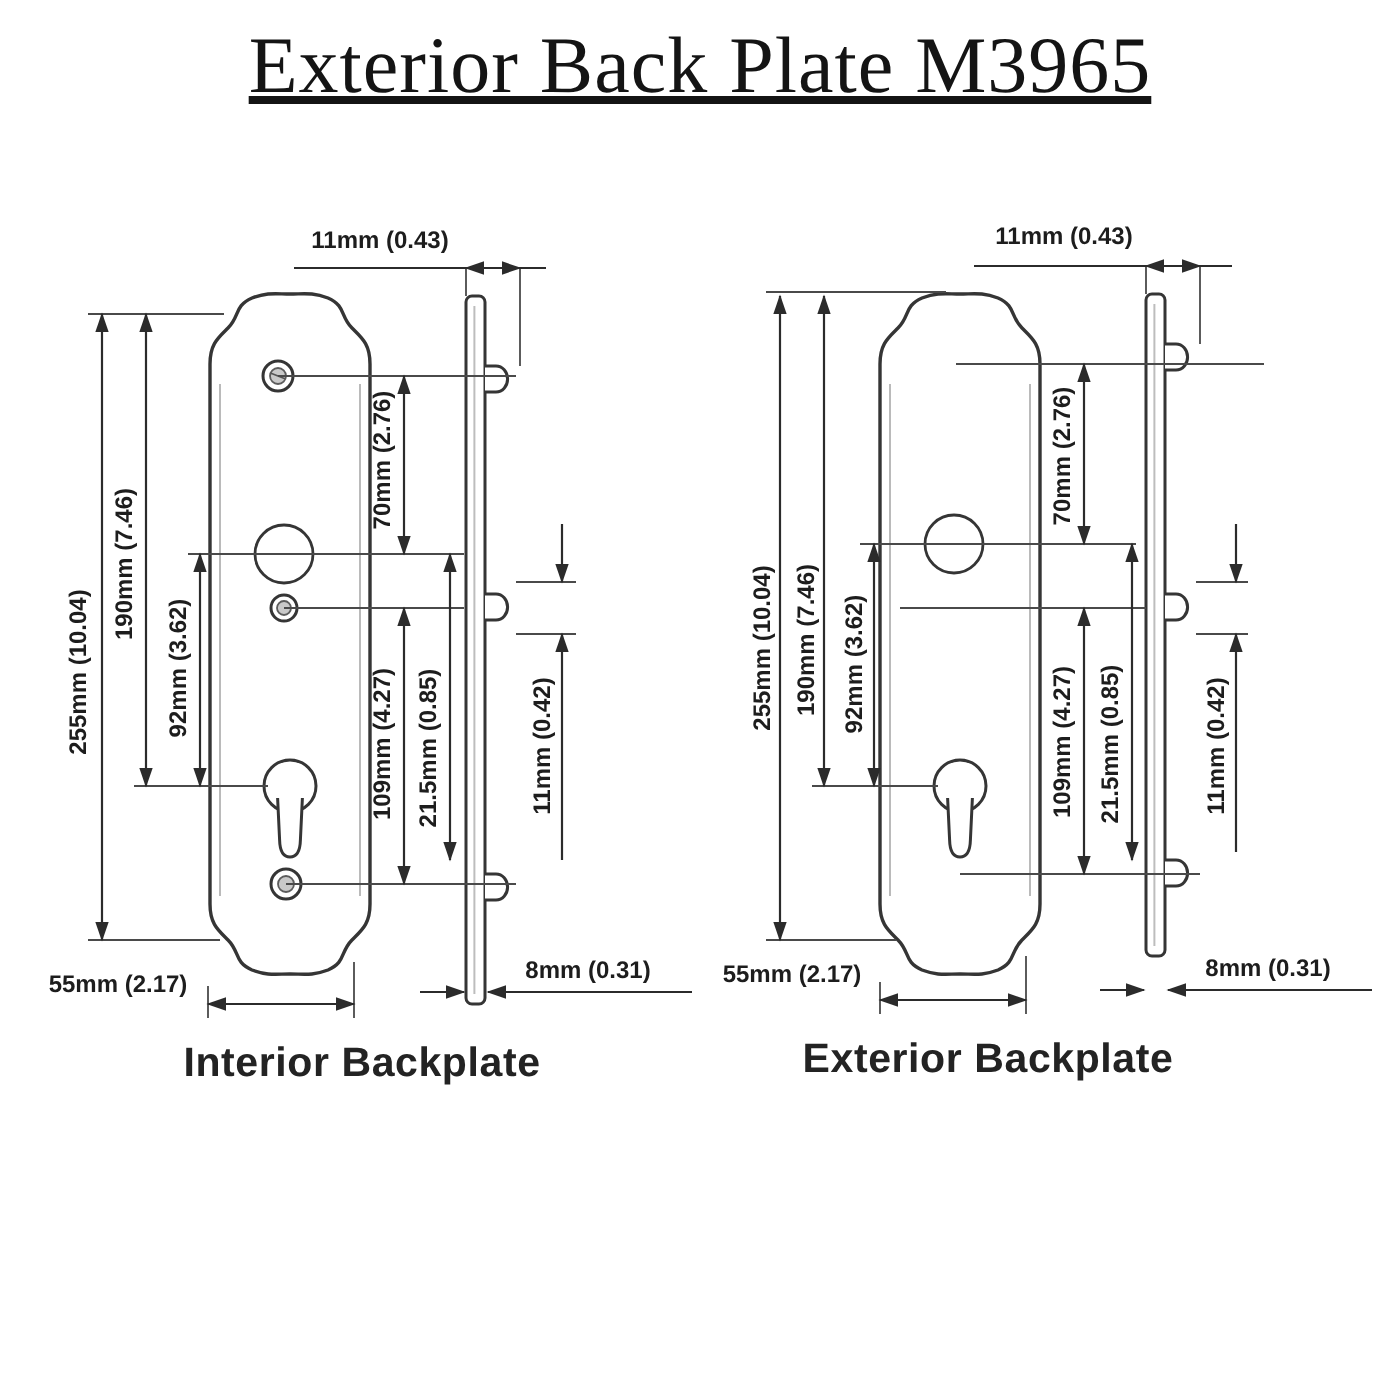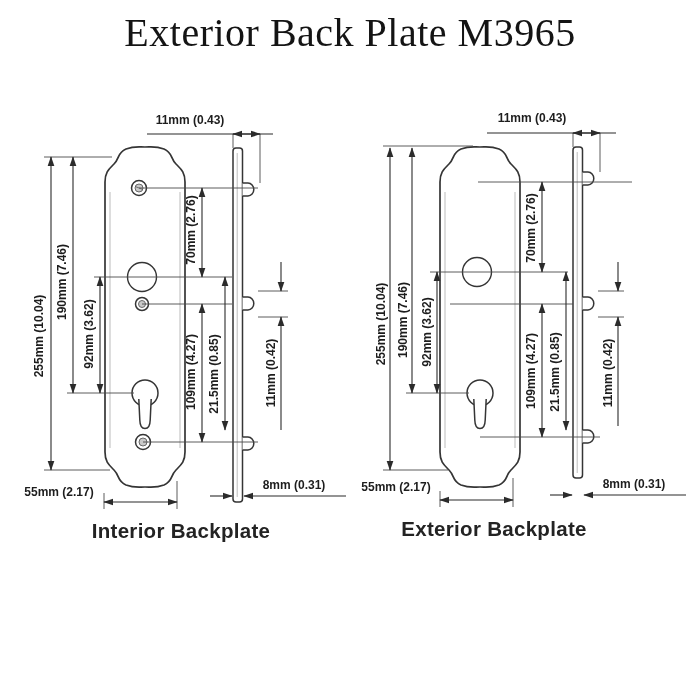--- a/index.html
+++ b/index.html
@@ -1,20 +1,20 @@
 <!DOCTYPE html>
 <html><head>
 <meta charset="utf-8">
 <style>
   html,body{margin:0;padding:0;background:#ffffff;}
   body{width:700px;height:700px;position:relative;overflow:hidden;
        font-family:"Liberation Sans",sans-serif;}
   .title{position:absolute;top:8px;left:0;width:700px;text-align:center;
          font-family:"Liberation Serif","DejaVu Serif",serif;
-         font-size:40px;line-height:50px;color:#141414;letter-spacing:0.5px;}
+         font-size:40px;line-height:50px;color:#141414;letter-spacing:0.5px;text-decoration:underline;}
   svg{position:absolute;top:0;left:0;}
   .plate{fill:#ffffff;stroke:#353535;stroke-width:1.7;}
   .hole{fill:#ffffff;stroke:#353535;stroke-width:1.5;}
   .holethin{fill:none;stroke:#353535;stroke-width:1.4;}
   .screwin{fill:#c9c9c9;stroke:#5c5c5c;stroke-width:0.9;}
   .bevel{stroke:#b3b3b3;stroke-width:0.9;}
   .strip{fill:#ffffff;stroke:#353535;stroke-width:1.5;}
   .shade{stroke:#bdbdbd;stroke-width:1;}
   .ext{stroke:#4a4a4a;stroke-width:0.9;fill:none;}
   .dim{stroke:#2b2b2b;stroke-width:1.1;fill:none;}

